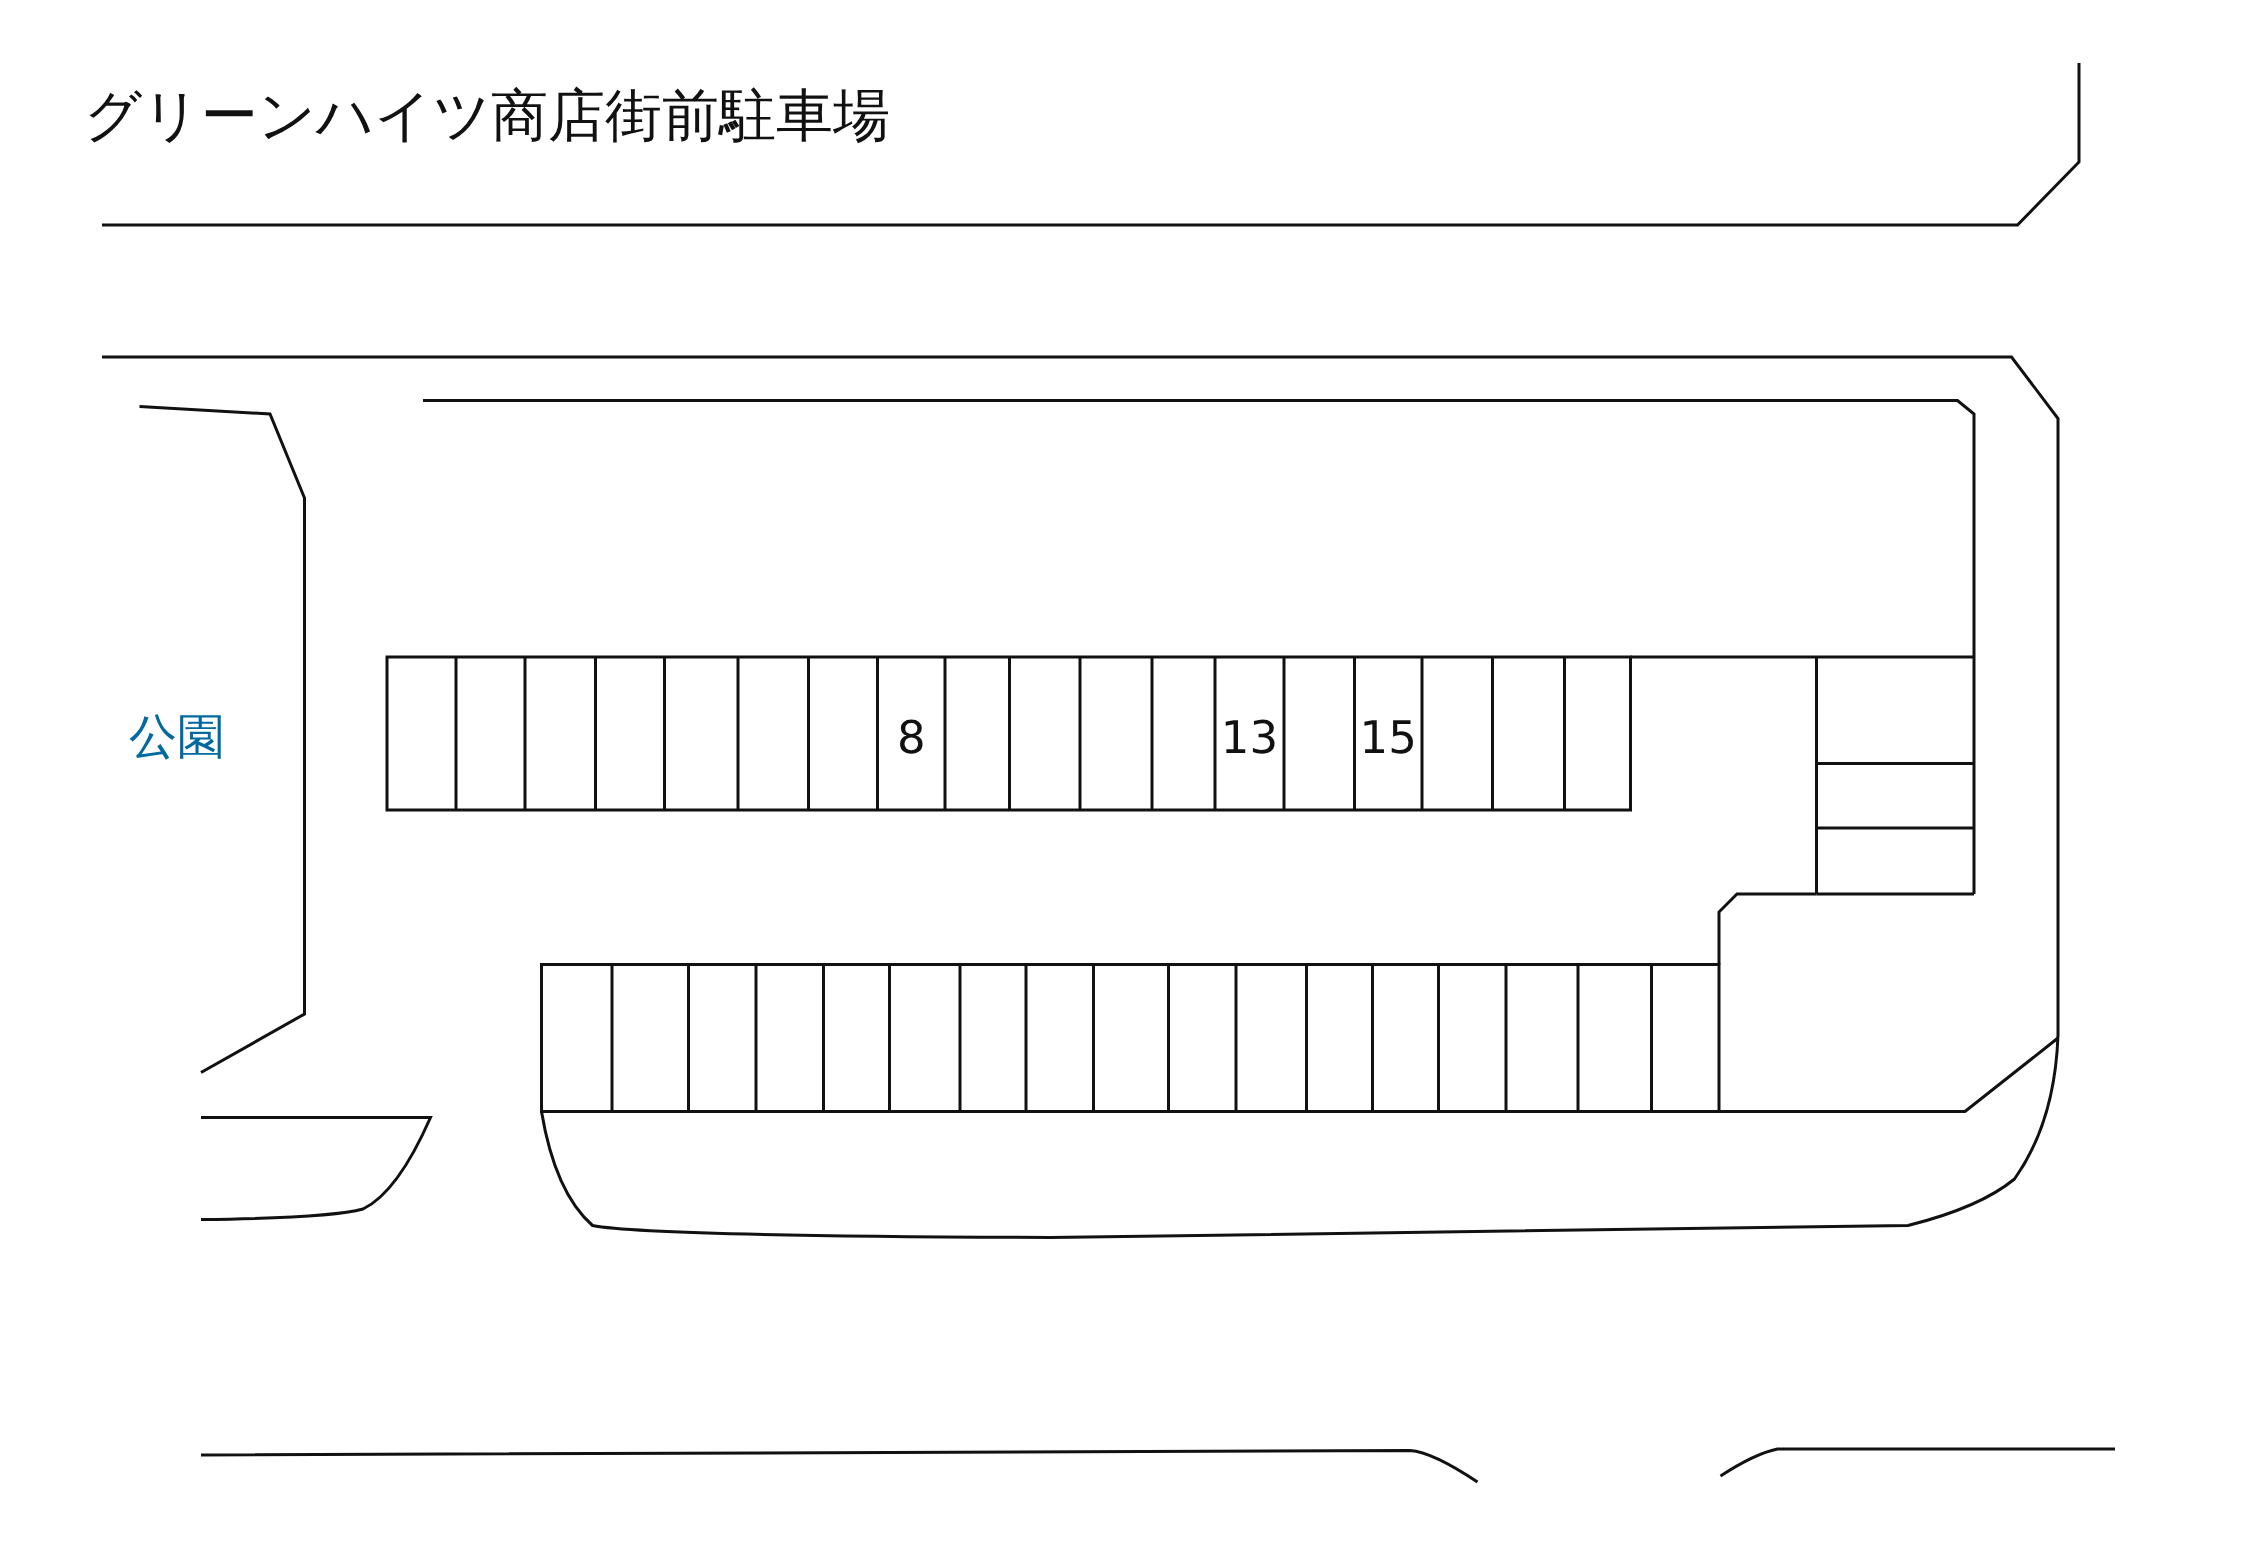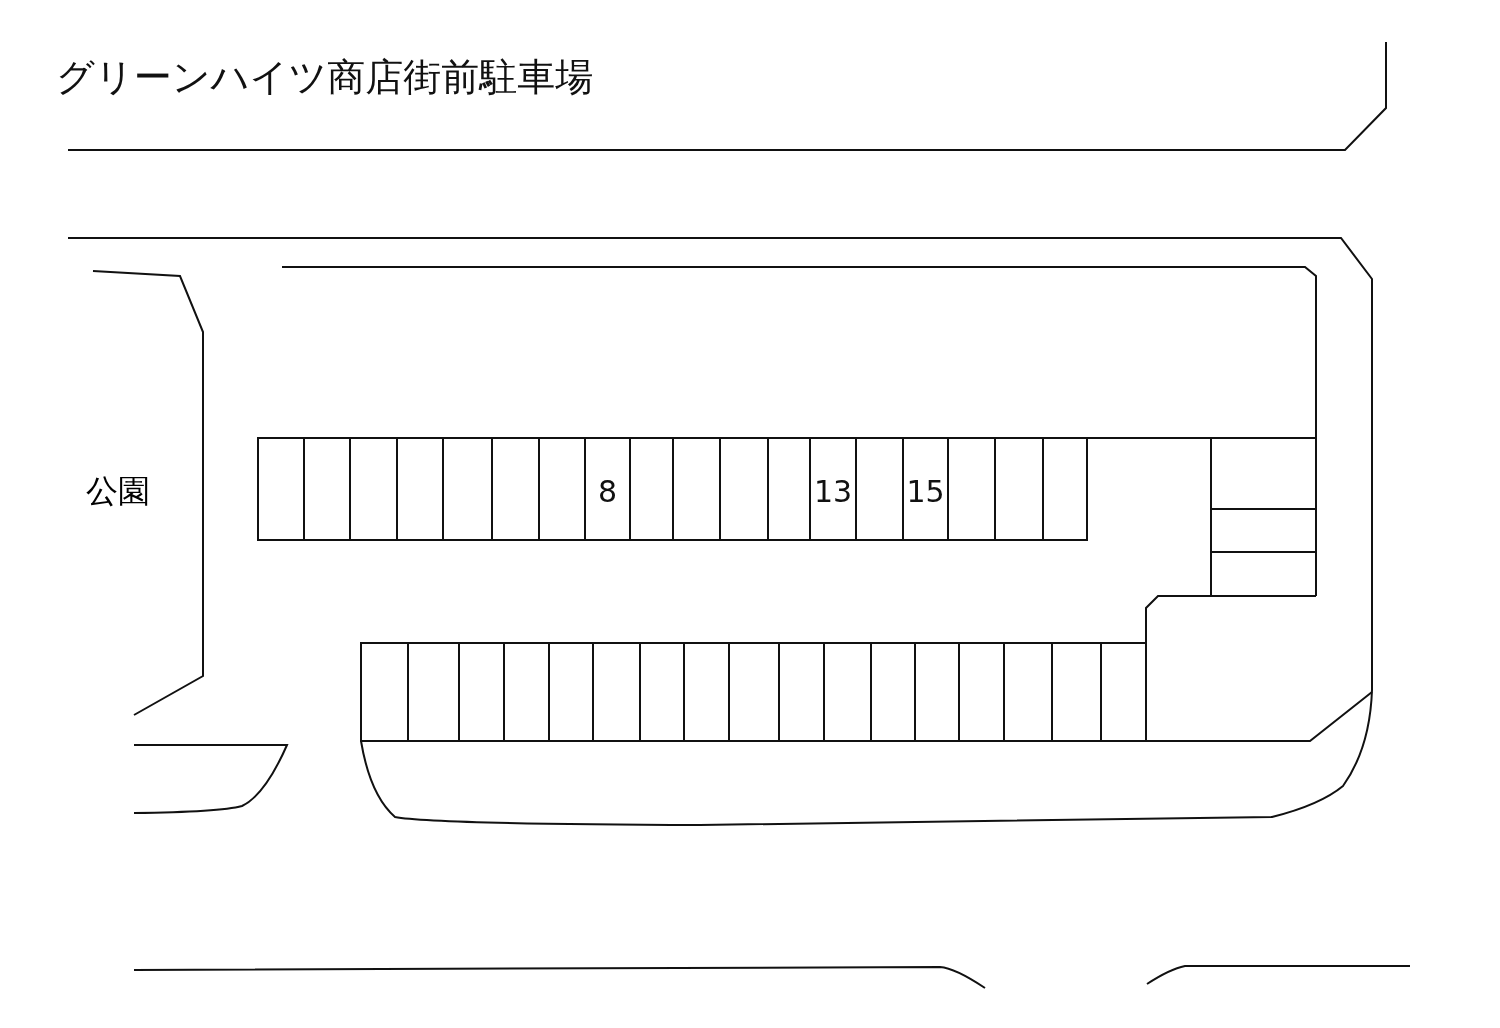--- a/index.html
+++ b/index.html
@@ -1,20 +1,20 @@
 <!DOCTYPE html>
 <html><head>
 <meta charset="utf-8">
 <style>
   html, body { margin:0; padding:0; background:#ffffff; }
   body { width:1500px; height:1028px; position:relative; overflow:hidden;
          font-family: "DejaVu Sans", "Liberation Sans", sans-serif; }
   #map { position:absolute; left:0; top:0; width:1500px; height:800px;text-align:center; }
   .title { position:absolute; left:56px; top:52px; font-size:38px; color:#111; letter-spacing:0px; white-space:nowrap; }
-  .park { position:absolute; left:86px; top:470px; font-size:32px; color:#000000; white-space:nowrap; }
+  .park { position:absolute; left:86px; top:470px; font-size:32px; color:#0369a1; white-space:nowrap; }
   svg text { font-family: "DejaVu Sans", "Liberation Sans", sans-serif; }
 </style>
 </head>
 <body>
 
 <div id="map">
   <div class="title">グリーンハイツ商店街前駐車場</div>
   <div class="park">公園</div>
 
   <svg width="1500" height="1028" viewBox="0 0 1500 1028" style="position:absolute;left:0;top:0">

